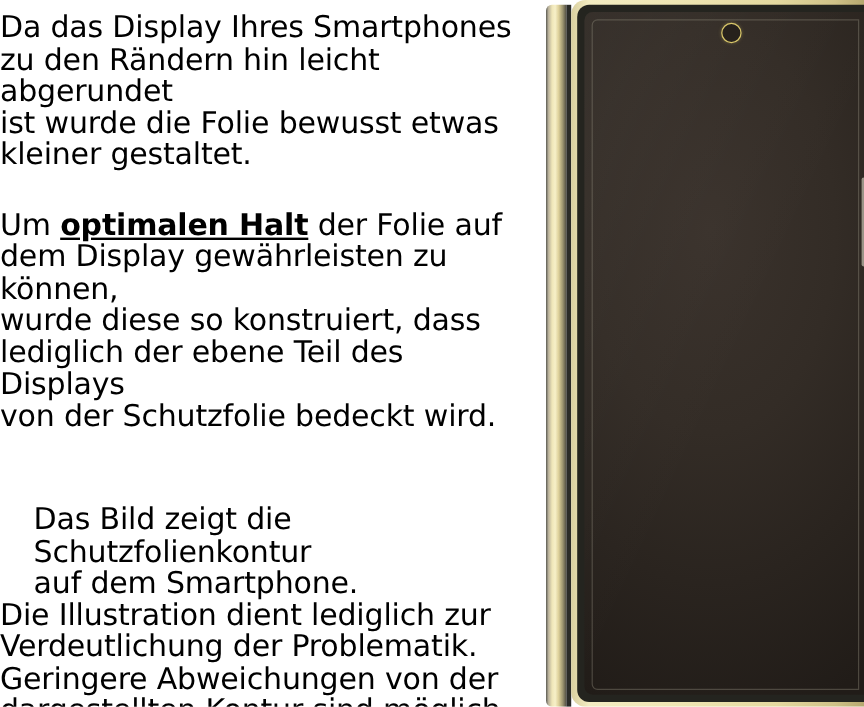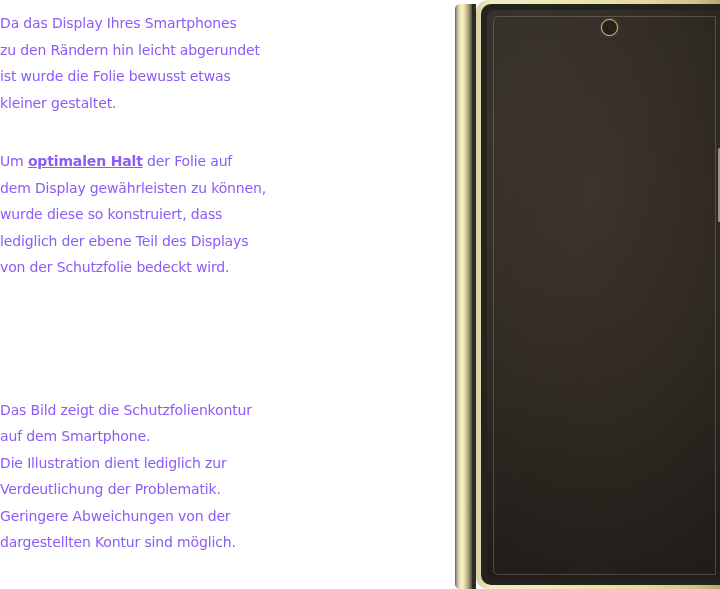--- a/index.html
+++ b/index.html
@@ -21,30 +21,30 @@
   }
 
   
   .text-col {
     position: absolute;
     left: 0px;
     top: 6px;
     width: 430px;
   }
   .para {
-    font-size: 14px;
+    font-size: 25px;
     line-height: 26.5px;
-    color: #8b5cf6;
+    color: #000000;
     margin: 0;
     white-space: pre-line;
     letter-spacing: -0.15px;
   }
   .para.p1 { margin-top: 4px; }
   .para.p2 { margin-top: 32px; }
-  .para.p3 { margin-top: 116px; }
+  .para.p3 { margin-top: 60px; padding-left: 28px; }
   .para.p4 { margin-top: 0px; }
   .bold { font-weight: bold; text-decoration: underline; }
 
   
   .phone-wrap {
     position: absolute;
     left: 455px;
     top: 0px;
     width: 265px;
     height: 589px;

